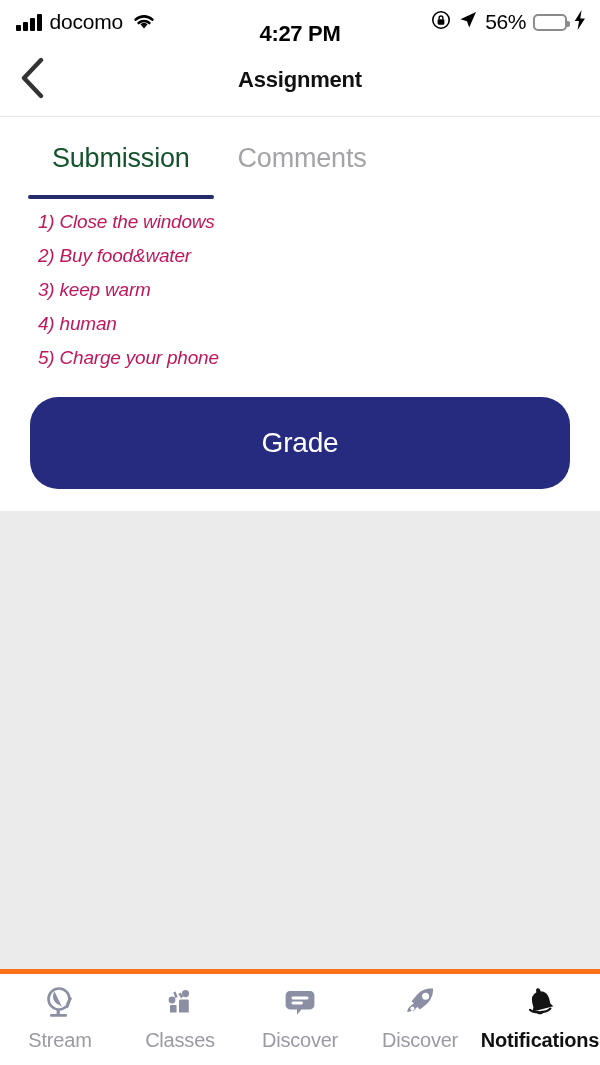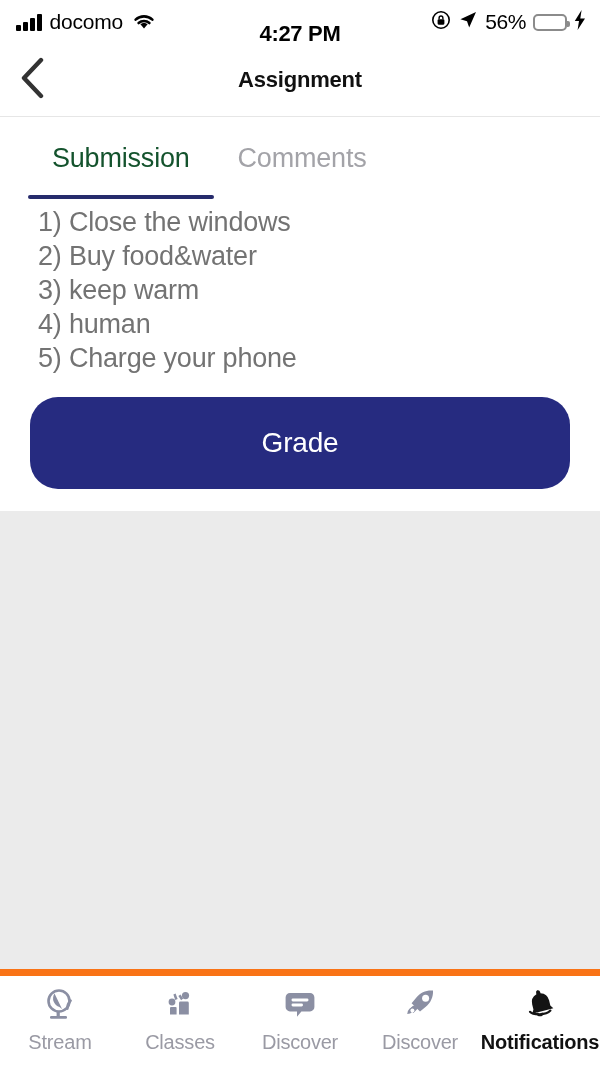--- a/index.html
+++ b/index.html
@@ -170,24 +170,25 @@
     height: 4px;
     background: #262b6c;
     border-radius: 2px;
   }
 
   
   .submission-body {
     padding: 6px 0 0 38px;
   }
   .submission-line {
-    font-size: 27px;
-    color: #737373;
+    font-size: 19px;
+    color: #be185d;
     line-height: 34px;
     letter-spacing: -0.2px;
+    font-style: italic;
   }
 
   .grade-wrap {
     padding: 22px 30px 0 30px;
   }
   .grade-button {
     background: #262b80;
     color: #ffffff;
     border: none;
     border-radius: 28px;
@@ -211,21 +212,21 @@
   .screen {
     display: flex;
     flex-direction: column;
     height: 1065px;
   }
 
   
   .tab-bar {
     height: 96px;
     background: #ffffff;
-    border-top: 7px solid #f97316;
+    border-top: 5px solid #f97316;
     display: flex;
     align-items: flex-start;
     padding-top: 8px;
     box-sizing: border-box;
   }
   .tab-item {
     flex: 1 1 0;
     display: flex;
     flex-direction: column;
     align-items: center;

